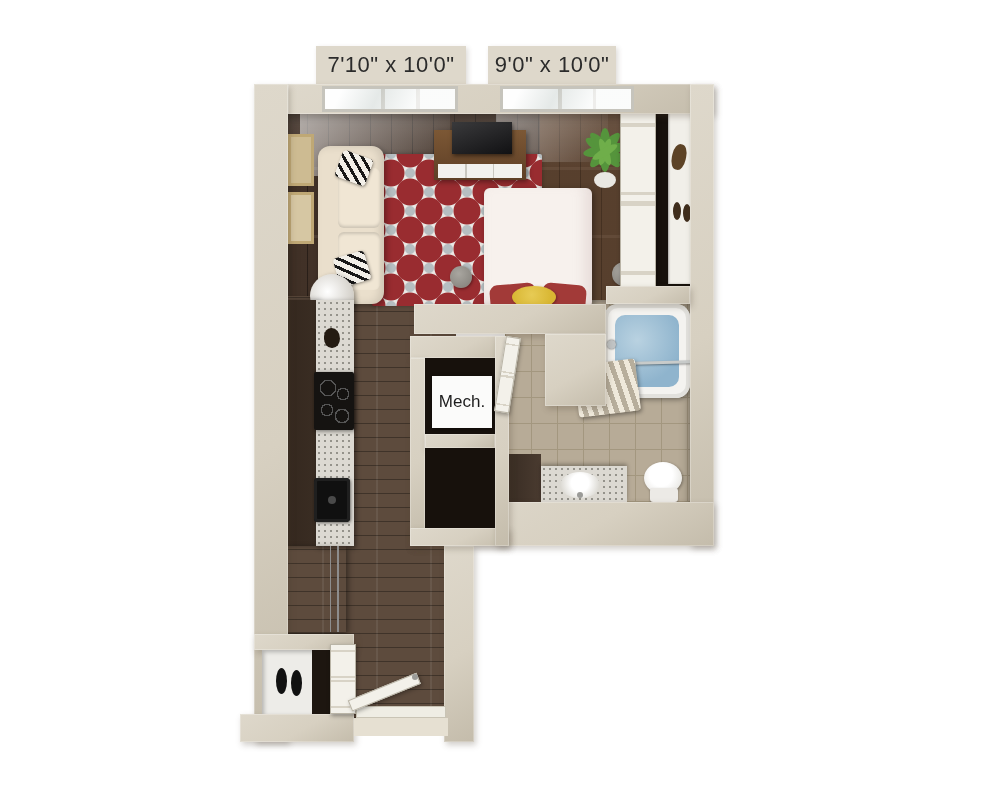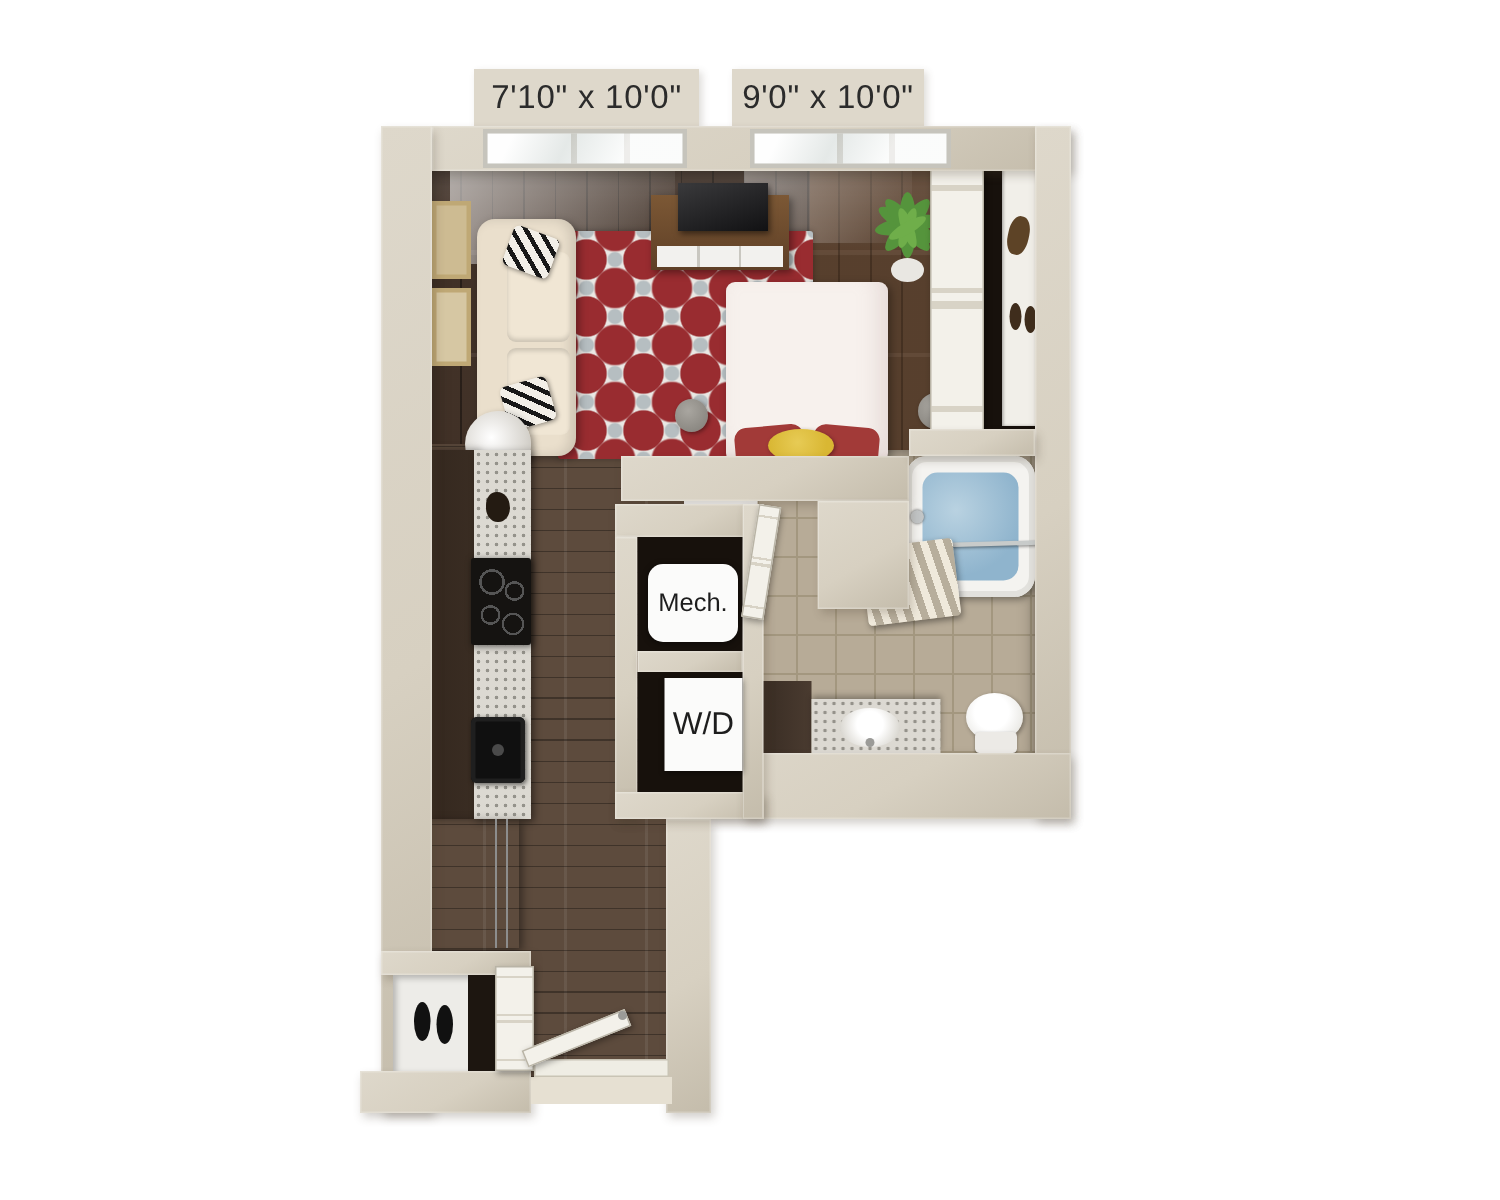--- a/index.html
+++ b/index.html
@@ -179,25 +179,22 @@
   <div class="wall" style="left:425px;top:434px;width:70px;height:14px;"></div>
   <div class="wall" style="left:410px;top:528px;width:99px;height:18px;"></div>
   <div class="wall" style="left:495px;top:336px;width:14px;height:210px;"></div>
   <div class="wall" style="left:254px;top:634px;width:100px;height:16px;"></div>
 
   <div class="win" style="left:322px;top:86px;width:136px;height:26px;"></div>
   <div class="win" style="left:500px;top:86px;width:134px;height:26px;"></div>
 
   <div style="left:425px;top:358px;width:70px;height:76px;background:var(--closet-dark);"></div>
   <div style="left:425px;top:448px;width:70px;height:80px;background:var(--closet-dark);"></div>
-  <div class="whitebox" style="left:432px;top:376px;width:60px;height:52px;font-size:17px;border-radius:10px;">
+  <div class="whitebox" style="left:432px;top:376px;width:60px;height:52px;font-size:17px;">
     <span style="position:static;">Mech.</span>
-  </div>
-  <div class="whitebox" style="left:443px;top:452px;width:52px;height:62px;font-size:21px;">
-    <span style="position:static;">W/D</span>
   </div>
 
   <div class="door panels" style="left:506px;top:336px;width:15px;height:76px;transform:rotate(9deg);transform-origin:top left;"></div>
 
   <div style="left:262px;top:650px;width:68px;height:64px;background:#edece8;box-shadow:inset 2px 2px 4px rgba(0,0,0,.25);"></div>
   <div style="left:312px;top:650px;width:18px;height:64px;background:#1d1610;"></div>
   <div style="left:276px;top:668px;width:11px;height:26px;background:#111;border-radius:50%;"></div>
   <div style="left:291px;top:670px;width:11px;height:26px;background:#111;border-radius:50%;"></div>
   <div class="door panels" style="left:330px;top:644px;width:26px;height:70px;"></div>
 

